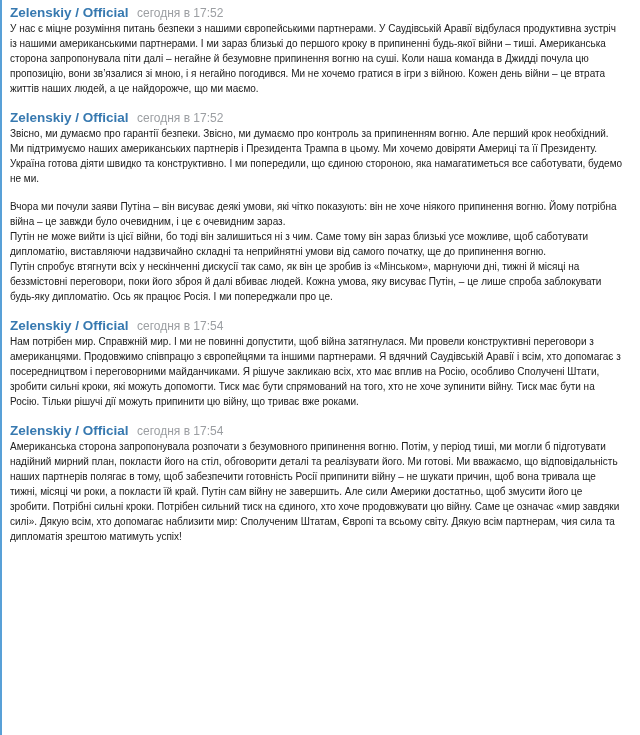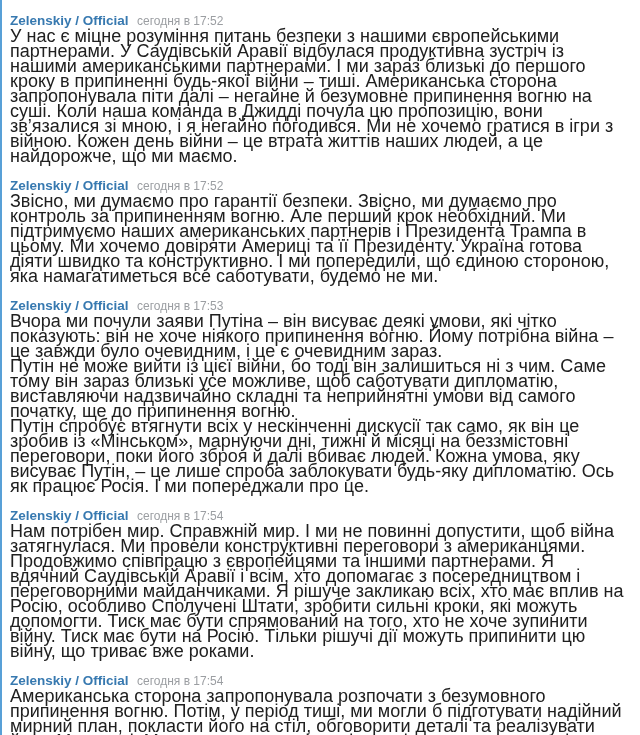--- a/index.html
+++ b/index.html
@@ -11,21 +11,21 @@
     height: 735px;
     background: #ffffff;
     overflow: hidden;
     font-family: "Liberation Sans", sans-serif;
   }
   .feed {
     position: relative;
     box-sizing: border-box;
     width: 640px;
     height: 700px;
-    padding: 12px 16px 0 10px;
+    padding: 4px 16px 0 10px;
   }
   .accent-bar {
     position: absolute;
     left: 0;
     top: 0;
     width: 2px;
     height: 735px;
     background: #58a0d7;
   }
   .post {
@@ -43,21 +43,21 @@
     cursor: pointer;
   }
   .time {
     color: #9b9ea2;
     font-size: 12px;
     margin-left: 4px;
   }
   .post-body p {
     margin: 0;
     padding: 0;
-    font-size: 18px;
+    font-size: 10px;
     line-height: 15px;
     color: #202020;
     letter-spacing: 0;
   }
 </style>
 </head>
 <body>
 
 <div class="feed">
   <div class="accent-bar"></div>
@@ -76,24 +76,20 @@
     <header class="post-header">
       <a class="author">Zelenskiy / Official</a>
       <span class="time">сегодня в 17:52</span>
     </header>
     <div class="post-body">
       <p>Звісно, ми думаємо про гарантії безпеки. Звісно, ми думаємо про контроль за припиненням вогню. Але перший крок необхідний. Ми підтримуємо наших американських партнерів і Президента Трампа в цьому. Ми хочемо довіряти Америці та її Президенту. Україна готова діяти швидко та конструктивно. І ми попередили, що єдиною стороною, яка намагатиметься все саботувати, будемо не ми.</p>
     </div>
   </article>
 
   <article class="post">
-    <header class="post-header">
-      <a class="author">Zelenskiy / Official</a>
-      <span class="time">сегодня в 17:53</span>
-    </header>
     <div class="post-body">
       <p>Вчора ми почули заяви Путіна – він висуває деякі умови, які чітко показують: він не хоче ніякого припинення вогню. Йому потрібна війна – це завжди було очевидним, і це є очевидним зараз.</p>
       <p>Путін не може вийти із цієї війни, бо тоді він залишиться ні з чим. Саме тому він зараз близькі усе можливе, щоб саботувати дипломатію, виставляючи надзвичайно складні та неприйнятні умови від самого початку, ще до припинення вогню.</p>
       <p>Путін спробує втягнути всіх у нескінченні дискусії так само, як він це зробив із «Мінськом», марнуючи дні, тижні й місяці на беззмістовні переговори, поки його зброя й далі вбиває людей. Кожна умова, яку висуває Путін, – це лише спроба заблокувати будь-яку дипломатію. Ось як працює Росія. І ми попереджали про це.</p>
     </div>
   </article>
 
   <article class="post">
     <header class="post-header">
       <a class="author">Zelenskiy / Official</a>

